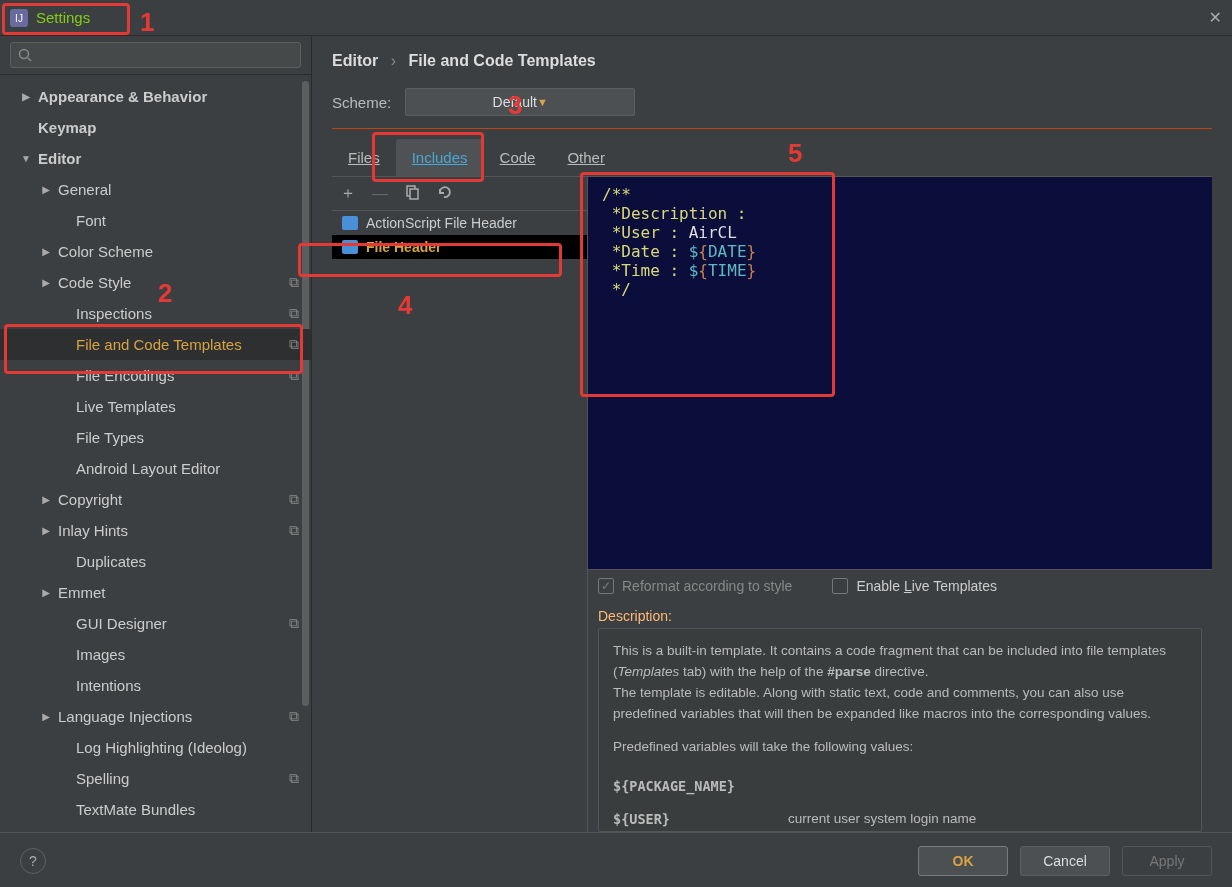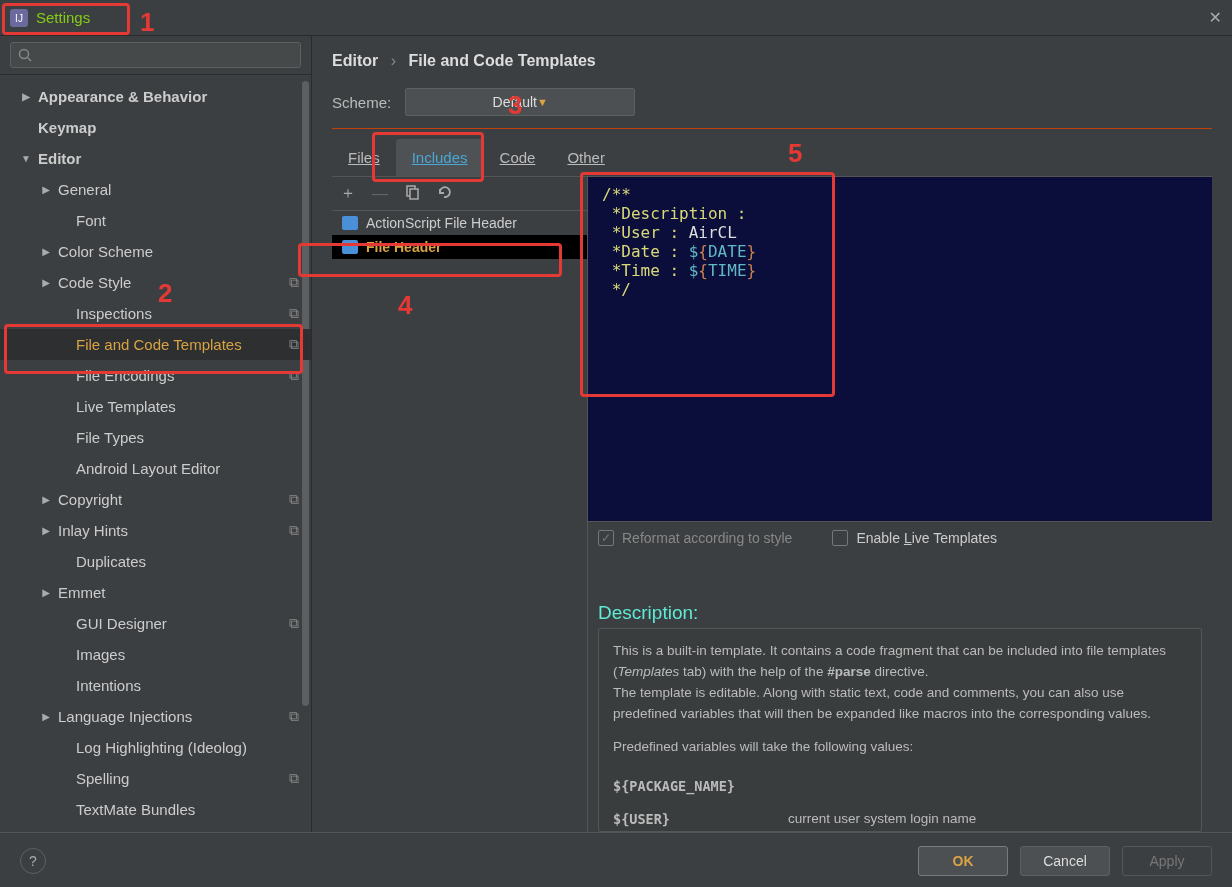--- a/index.html
+++ b/index.html
@@ -109,21 +109,21 @@
   .tok-white { color: #dddddd; }
   .tok-cyan { color: #5fb9c5; }
   .tok-orange { color: #c8804f; }
   .checks {
     display: flex; align-items: center; gap: 40px;
     padding: 8px 10px; font-size: 14px; color: #888;
   }
   .checks label { display: flex; align-items: center; gap: 8px; }
   .chk { width: 16px; height: 16px; border: 1px solid #777; border-radius: 2px; display: inline-flex; align-items: center; justify-content: center; font-size: 12px; }
   .chk.on { color: #777; }
-  .desc-label { padding: 6px 10px 4px; color: #5eead4; font-size: 19px; margin-top: 42px; }
+  .desc-label { padding: 6px 10px 4px; color: #fdba74; font-size: 14px; }
   .desc-box {
     margin: 0 10px; background: #3a3d3e; border: 1px solid #555;
     border-radius: 2px; padding: 12px 14px; font-size: 13.5px;
     color: #bbb; line-height: 1.55; height: 204px; overflow: hidden;
   }
   .desc-box em { font-style: italic; }
   .var-table { margin-top: 12px; }
   .var-row { display: flex; padding: 6px 0; }
   .var-name { width: 175px; font-family: Consolas, monospace; font-weight: 600; color: #bbb; }
   .var-desc { flex: 1; }

